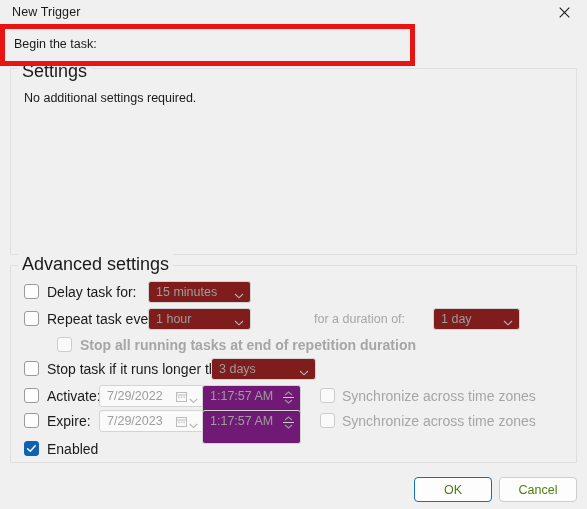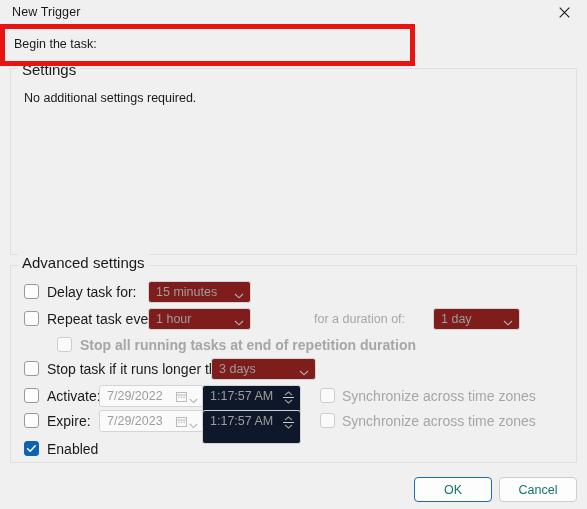--- a/index.html
+++ b/index.html
@@ -91,21 +91,21 @@
   .groupbox {
     position: absolute;
     border: 1px solid #dfdfdf;
     background: transparent;
     box-sizing: border-box;
   }
   .group-caption {
     position: absolute;
     background: #f0f0f0;
     padding: 0 4px;
-    font-size: 15px;
+    font-size: 18px;
     color: #1a1a1a;
     white-space: nowrap;
   }
 
   #settings-group {
     left: 10px; top: 68px;
     width: 567px; height: 187px;
   }
   #settings-caption {
     left: 18px; top: 61px;
@@ -201,21 +201,21 @@
   }
   .datepick .chev {
     position: absolute;
     right: 5px; top: 7px;
   }
 
   
   .timespin {
     position: absolute;
     width: 99px; height: 34px;
-    background: #0f172a;
+    background: #701a75;
     border: 1px solid #d4d4d4;
     border-radius: 3px;
     box-sizing: border-box;
   }
   .timespin .val {
     position: absolute;
     left: 7px; top: 3px;
     font-size: 12.5px;
     color: #9d9d9d;
   }
@@ -237,21 +237,21 @@
   
   .btn {
     position: absolute;
     top: 477px;
     width: 78px; height: 25px;
     background: #fdfdfd;
     border: 1px solid #cdcdcd;
     border-radius: 4px;
     font-family: "Liberation Sans", sans-serif;
     font-size: 12.5px;
-    color: #0f766e;
+    color: #4d7c0f;
     cursor: default;
     padding: 0;
     box-sizing: border-box;
   }
   #ok-button {
     left: 414px;
     border: 1px solid #1a6cb5;
   }
   #cancel-button {
     left: 499px;

